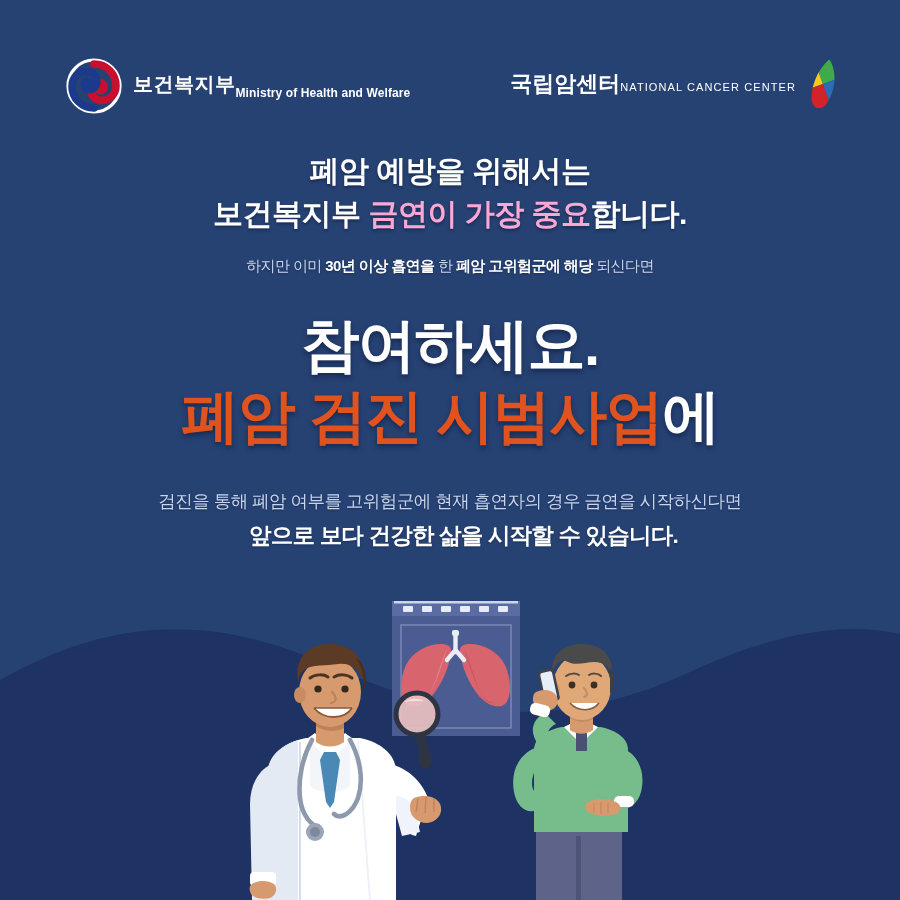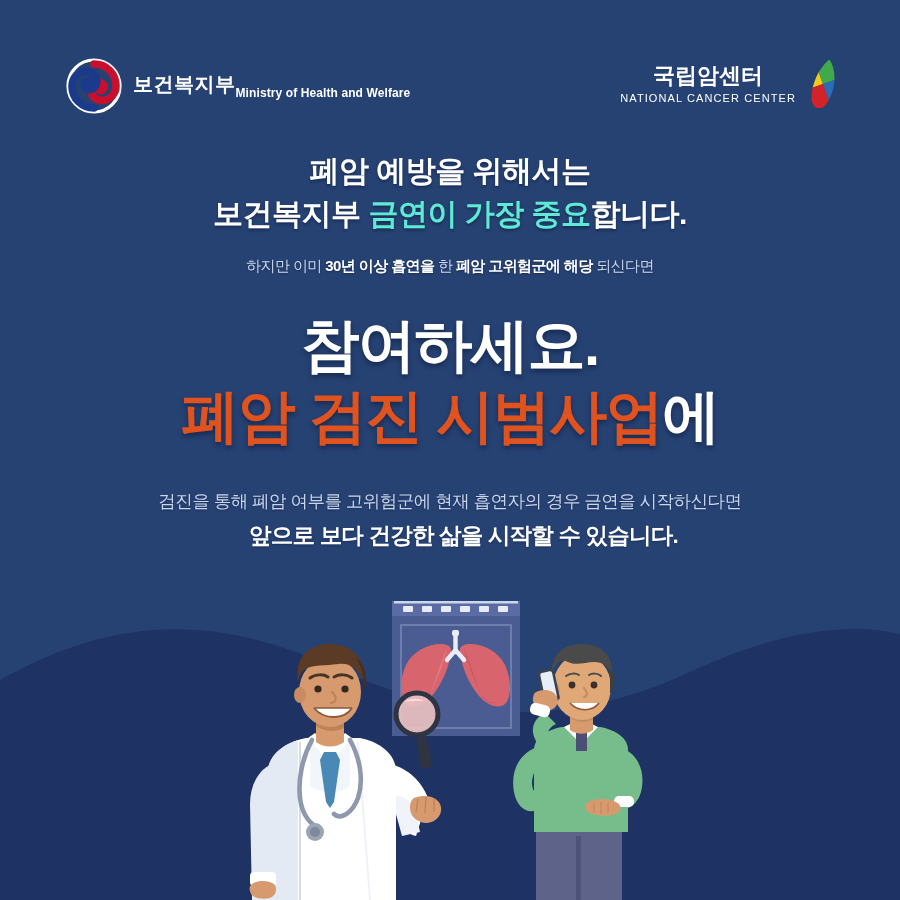--- a/index.html
+++ b/index.html
@@ -52,21 +52,21 @@
   }
   .logo-ncc {
     position: absolute;
     right: 58px; top: 60px;
     display: flex;
     align-items: center;
     gap: 8px;
   }
   .ncc-text {
     display: flex;
-    flex-direction: column;
+    flex-direction: row;
     align-items: center;
     line-height: 1;
   }
   .ncc-ko {
     color: #ffffff;
     font-size: 22px;
     font-weight: bold;
     letter-spacing: 0px;
   }
   .ncc-en {
@@ -86,21 +86,21 @@
     text-align: center;
   }
   .lead {
     color: #ffffff;
     font-size: 30px;
     font-weight: bold;
     line-height: 1.42;
     letter-spacing: -0.5px;
     text-shadow: 0 2px 3px rgba(8,18,45,0.45);
   }
-  .lead .hl { color: #5eead4; }
+  .lead .hl { color: #f9a8d4; }
 
   .cond {
     margin-top: 22px;
     color: #cdd8ee;
     font-size: 15px;
     font-weight: normal;
     letter-spacing: -0.6px;
     text-shadow: 0 1px 2px rgba(8,18,45,0.4);
   }
   .cond .b { color: #ffffff; font-weight: bold; }

